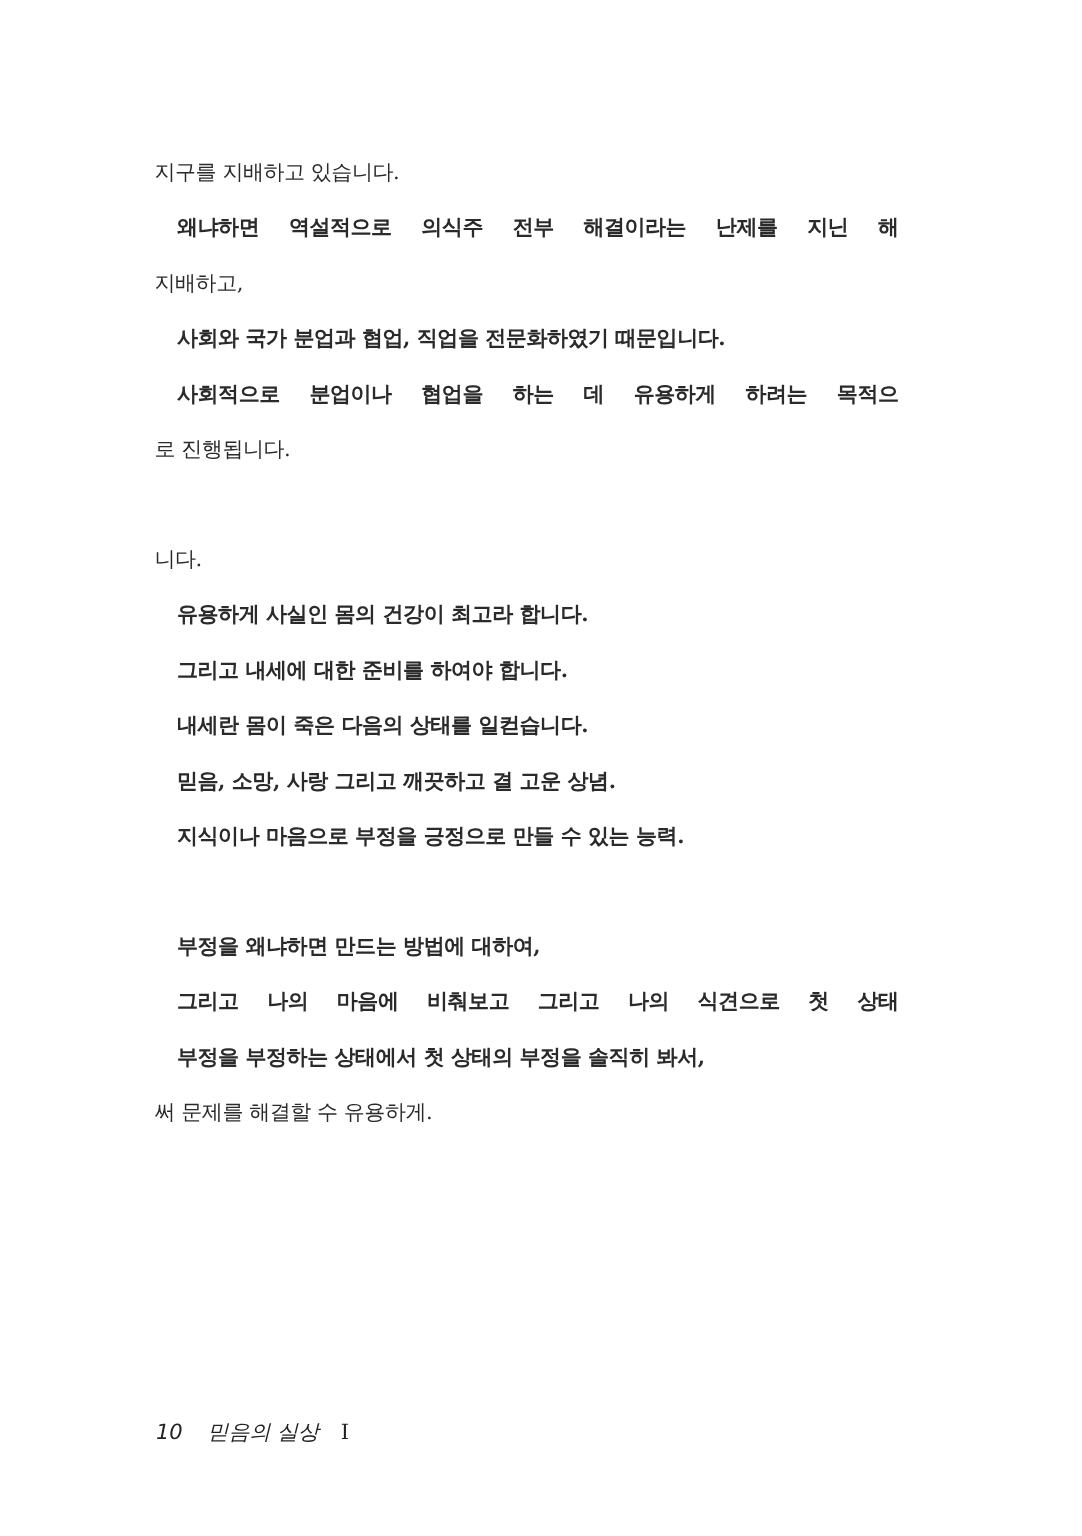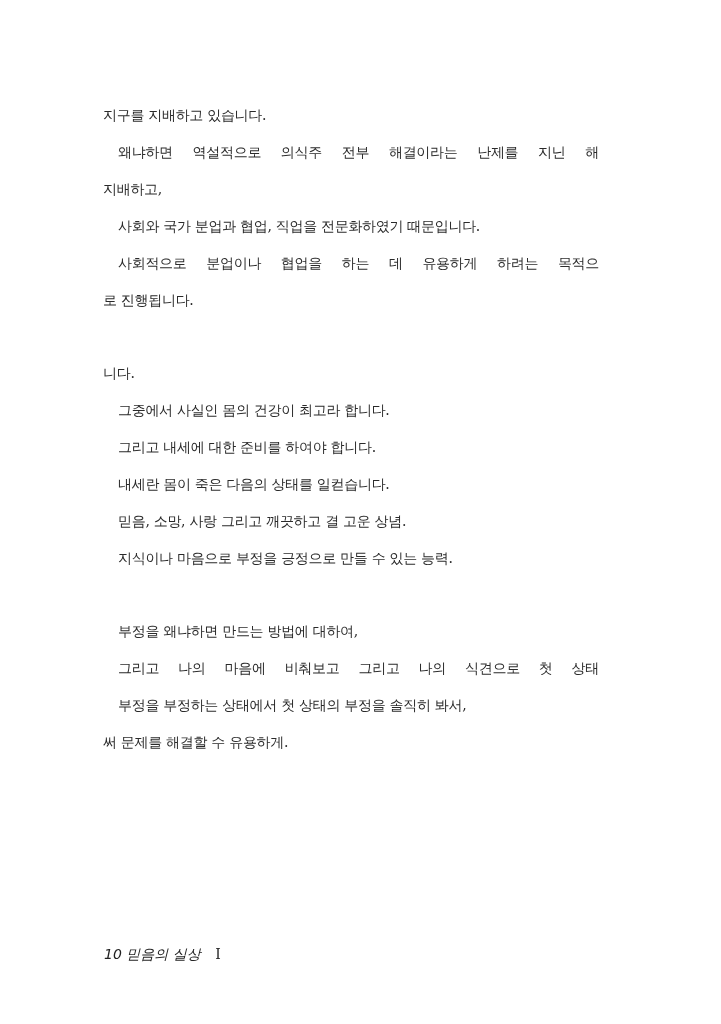--- a/index.html
+++ b/index.html
@@ -5,46 +5,46 @@
     html, body { margin: 0; padding: 0; background: #ffffff; }
     body { width: 721px; height: 1024px; position: relative; overflow: hidden; }
     .page {
       position: absolute; left: 103px; top: 97px; width: 496px;
       font-family: "DejaVu Serif", "Liberation Serif", serif;
       font-size: 14px; color: #2a2a2a; line-height: 37px;
       letter-spacing: -0.3px;
     }
     .line { display: block; white-space: nowrap; height: 37px; }
     .line.justify { text-align: justify; text-align-last: justify; white-space: normal; }
-    .indent { padding-left: 15px; }
+    .indent { padding-left: 15px; font-weight: bold; }
     .gap { height: 36px; }
     .footer {
       position: absolute; left: 104px; top: 946px;
       font-family: "DejaVu Sans", "Liberation Sans", sans-serif;
       font-size: 14px; color: #222; font-style: italic;
     }
-    .footer .pg { }
+    .footer .pg { margin-right: 12px; }
     .footer .sec { font-style: normal; font-family: "DejaVu Serif", serif; margin-left: 10px; }
   </style>
 </head>
 <body>
 
 <div class="page">
   <div>
     <span class="line">지구를 지배하고 있습니다.</span>
     <span class="line justify indent">왜냐하면 역설적으로 의식주 전부 해결이라는 난제를 지닌 해</span>
     <span class="line">지배하고,</span>
     <span class="line indent">사회와 국가 분업과 협업, 직업을 전문화하였기 때문입니다.</span>
     <span class="line justify indent">사회적으로 분업이나 협업을 하는 데 유용하게 하려는 목적으</span>
     <span class="line">로 진행됩니다.</span>
   </div>
   <div class="gap"></div>
   <div>
     <span class="line">니다.</span>
-    <span class="line indent">그중에서 사실인 몸의 건강이 최고라 합니다.</span>
+    <span class="line indent">유용하게 사실인 몸의 건강이 최고라 합니다.</span>
     <span class="line indent">그리고 내세에 대한 준비를 하여야 합니다.</span>
     <span class="line indent">내세란 몸이 죽은 다음의 상태를 일컫습니다.</span>
     <span class="line indent">믿음, 소망, 사랑 그리고 깨끗하고 결 고운 상념.</span>
     <span class="line indent">지식이나 마음으로 부정을 긍정으로 만들 수 있는 능력.</span>
   </div>
   <div class="gap"></div>
   <div>
     <span class="line indent">부정을 왜냐하면 만드는 방법에 대하여,</span>
     <span class="line justify indent">그리고 나의 마음에 비춰보고 그리고 나의 식견으로 첫 상태</span>
     <span class="line indent">부정을 부정하는 상태에서 첫 상태의 부정을 솔직히 봐서,</span>

